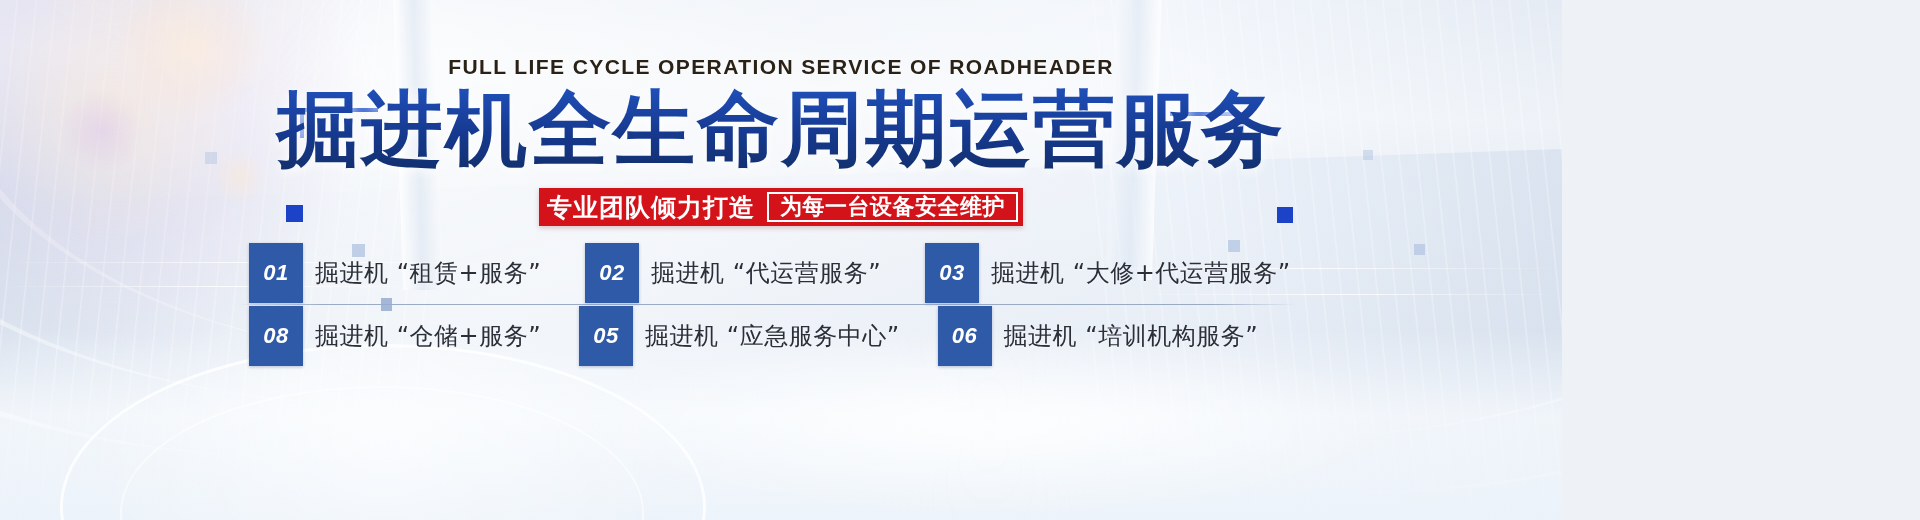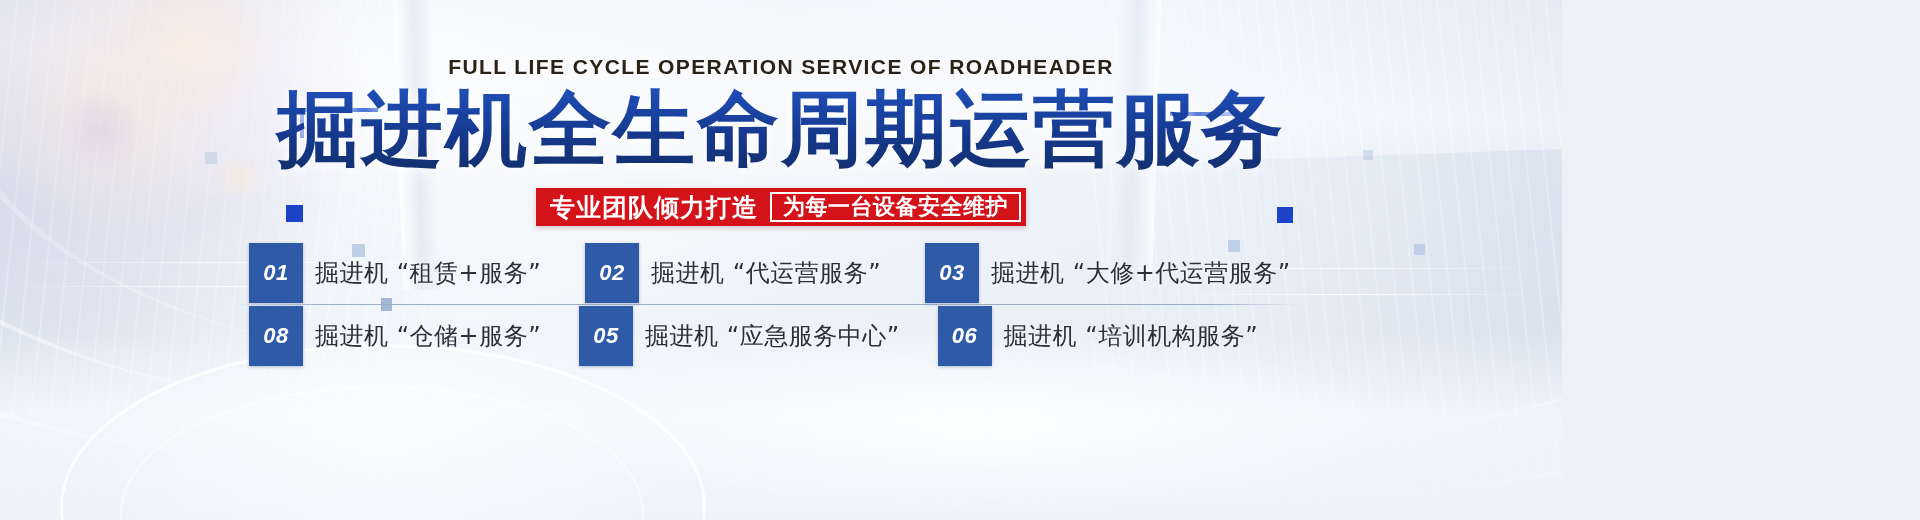--- a/index.html
+++ b/index.html
@@ -141,21 +141,21 @@
 
   .tagline{
     position:absolute;left:50%;top:188px;transform:translateX(-50%);
     display:flex;align-items:stretch;
     background:#d4121a;
     height:38px;
     box-shadow:0 2px 5px rgba(120,20,20,.22);
   }
   .tag-a{
     display:flex;align-items:center;
-    padding:0 12px 0 14px;
+    padding:0 12px 0 8px;
     color:#ffffff;font-size:25px;font-weight:bold;letter-spacing:1px;
     font-family:"DejaVu Sans","Liberation Sans",sans-serif;
     white-space:nowrap;
   }
   .tag-b{
     display:flex;align-items:center;
     margin:4px 5px 4px 0;
     padding:0 11px;
     border:2px solid #ffffff;
     color:#ffffff;font-size:22px;font-weight:bold;letter-spacing:.5px;

